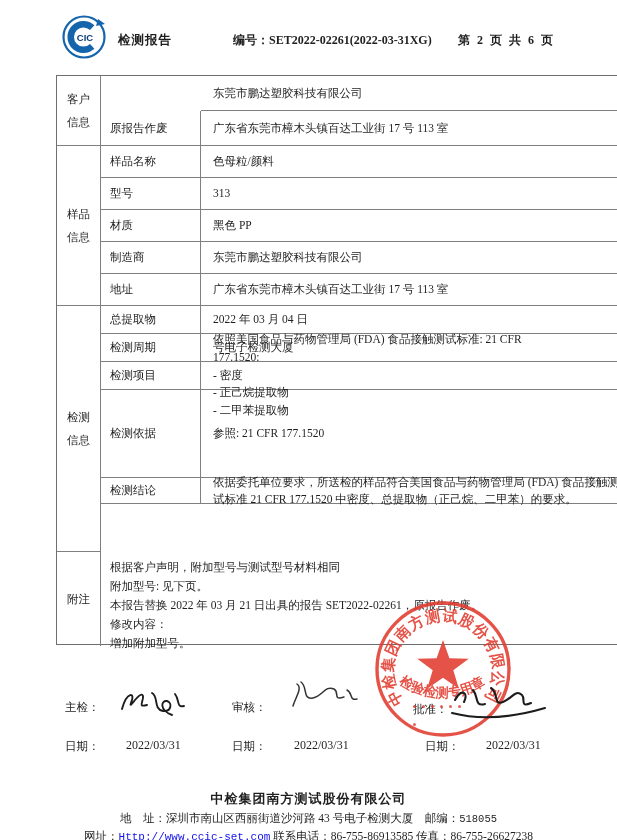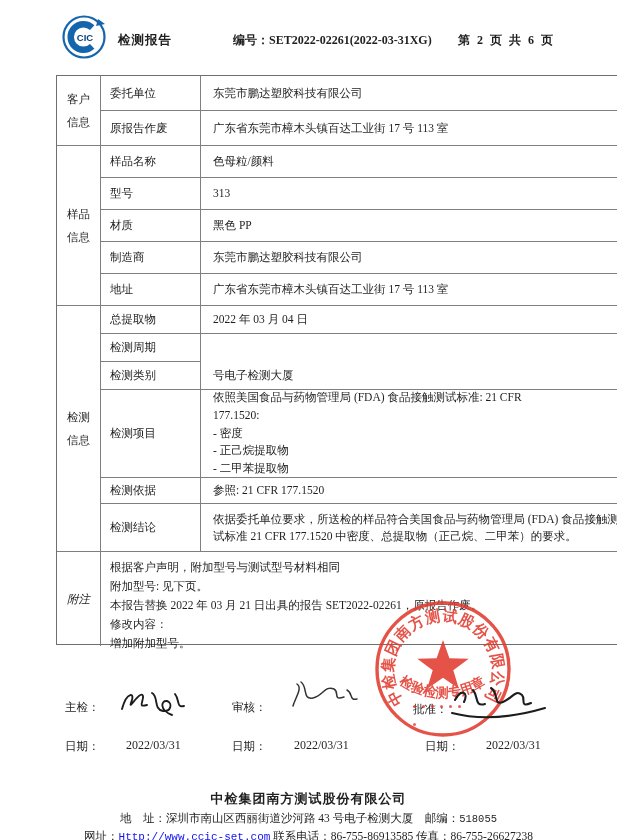--- a/index.html
+++ b/index.html
@@ -18,21 +18,21 @@
   .rpt-table{
     position:absolute;left:56px;top:75px;width:574px;height:570px;
     display:grid;box-sizing:border-box;
     grid-template-columns:44px 100px 1fr;
     grid-template-rows:35px 35px 32px 32px 32px 32px 32px 28px 28px 28px 88px 26px 48px 94px;
     border:1px solid #6f6f6f;
   }
   .cell{box-sizing:border-box;display:flex;align-items:center;font-size:11.5px;line-height:1.45;}
   .gc{grid-column:1;justify-content:center;text-align:center;white-space:pre-line;
       border-right:1px solid #7f7f7f;border-bottom:1px solid #7f7f7f;line-height:2.0;}
-  .gc.last{border-bottom:none;font-style:italic;}
+  .gc.last{border-bottom:none;}
   .lc{grid-column:2;padding-left:9px;border-right:1px solid #7f7f7f;border-bottom:1px solid #7f7f7f;}
   .vc{grid-column:3;padding:3px 10px 3px 12px;border-bottom:1px solid #7f7f7f;}
   .vc.multiline{white-space:pre-line;line-height:1.55;}
   .vc.justify{text-align:justify;line-height:1.42;}
   .notes-cell{grid-column:2 / 4;padding:6px 10px 4px 9px;border-bottom:none;
       white-space:pre-line;line-height:1.66;align-items:flex-start;font-size:11.5px;box-sizing:border-box;}
   .span2{grid-row:span 2;}
   .span5{grid-row:span 5;}
   .span6{grid-row:span 6;}
   
@@ -63,21 +63,20 @@
   </svg>
   <div class="hdr-title">检测报告</div>
   <div class="hdr-no"><span>编号：</span><span>SET2022-02261(2022-03-31XG)</span></div>
   <div class="hdr-page">第 2 页 共 6 页</div>
 </div>
 
 <div class="rpt-table">
 
   <div class="cell gc span2">客户
 信息</div>
-  <div class="cell lc">委托单位</div>
   <div class="cell vc">东莞市鹏达塑胶科技有限公司</div>
   <div class="cell lc">原报告作废</div>
   <div class="cell vc">广东省东莞市樟木头镇百达工业街 17 号 113 室</div>
 
   <div class="cell gc span5">样品
 信息</div>
   <div class="cell lc">样品名称</div>
   <div class="cell vc">色母粒/颜料</div>
   <div class="cell lc">型号</div>
   <div class="cell vc">313</div>
@@ -86,21 +85,20 @@
   <div class="cell lc">制造商</div>
   <div class="cell vc">东莞市鹏达塑胶科技有限公司</div>
   <div class="cell lc">地址</div>
   <div class="cell vc">广东省东莞市樟木头镇百达工业街 17 号 113 室</div>
 
   <div class="cell gc span6">检测
 信息</div>
   <div class="cell lc">总提取物</div>
   <div class="cell vc">2022 年 03 月 04 日</div>
   <div class="cell lc">检测周期</div>
-  <div class="cell lc">检测类别</div>
   <div class="cell vc">号电子检测大厦</div>
   <div class="cell lc">检测项目</div>
   <div class="cell vc multiline">依照美国食品与药物管理局 (FDA) 食品接触测试标准: 21 CFR
 177.1520:
 - 密度
 - 正己烷提取物
 - 二甲苯提取物</div>
   <div class="cell lc">检测依据</div>
   <div class="cell vc">参照: 21 CFR 177.1520</div>
   <div class="cell lc">检测结论</div>

